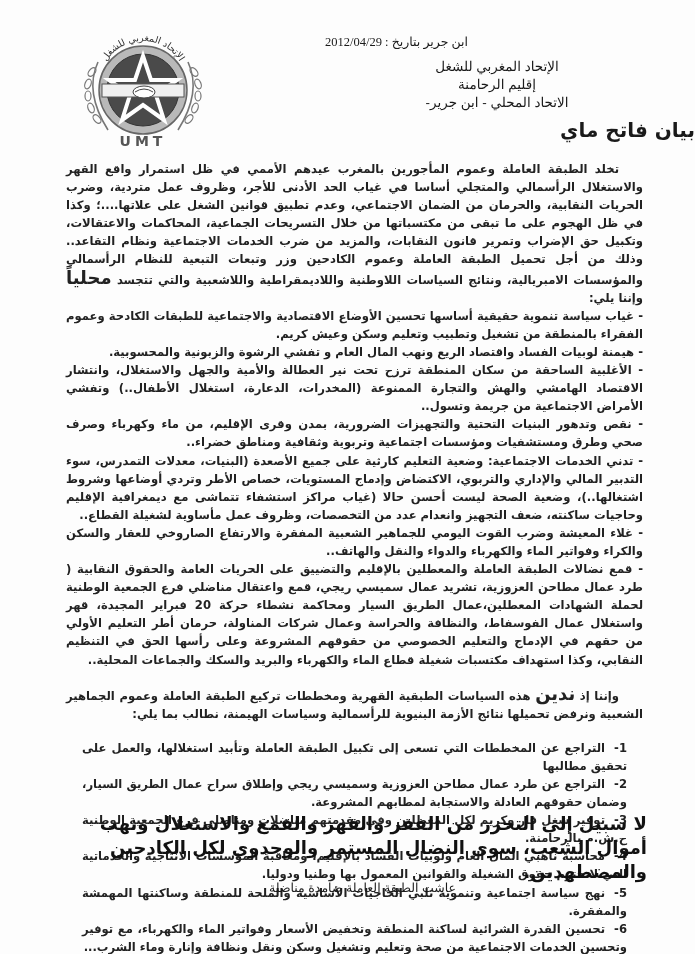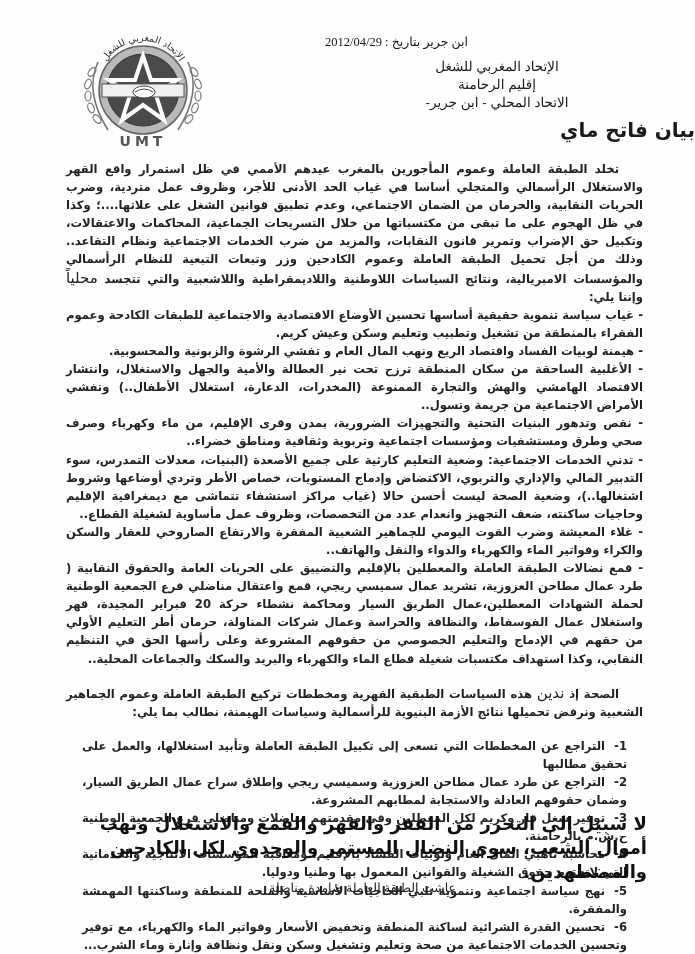--- a/index.html
+++ b/index.html
@@ -25,21 +25,21 @@
     direction: rtl; font-size: 20px; font-weight: bold; font-family: "DejaVu Sans", sans-serif;
   }
   .body {
     position: absolute; left: 66px; right: 52px; top: 160px;
     direction: rtl; text-align: justify; font-size: 11.6px; line-height: 18.1px;
     font-family: "DejaVu Sans", sans-serif; font-weight: bold; color: #222;
   }
   .body p { margin: 0; }
   .body .indent { text-indent: 24px; }
   .body .gap { height: 16px; }
-  .body .em { font-size: 15px; font-weight: normal; }
+  .body .em { font-size: 18px; font-weight: bold; }
   .body ol { margin: 16px; padding: 0; list-style: none; }
   .body ol li { padding-right: 0; }
   .body ol li .num { display: inline-block; width: 22px; }
   .slogan {
     position: absolute; left: 60px; right: 48px; top: 812px; direction: rtl;
     text-align: right; font-size: 18px; line-height: 24px; font-weight: bold; color: #111;
     font-family: "DejaVu Sans", sans-serif;
   }
   .closing {
     position: absolute; left: 0; right: 0; top: 880px; direction: rtl; text-align: center;
@@ -112,21 +112,21 @@
     </p>
     <p>- غياب سياسة تنموية حقيقية أساسها تحسين الأوضاع الاقتصادية والاجتماعية للطبقات الكادحة وعموم الفقراء بالمنطقة من تشغيل وتطبيب وتعليم وسكن وعيش كريم.</p>
     <p>- هيمنة لوبيات الفساد واقتصاد الريع ونهب المال العام و تفشي الرشوة والزبونية والمحسوبية.</p>
     <p>- الأغلبية الساحقة من سكان المنطقة ترزح تحت نير العطالة والأمية والجهل والاستغلال، وانتشار الاقتصاد الهامشي والهش والتجارة الممنوعة (المخدرات، الدعارة، استغلال الأطفال..) وتفشي الأمراض الاجتماعية من جريمة وتسول..</p>
     <p>- نقص وتدهور البنيات التحتية والتجهيزات الضرورية، بمدن وقرى الإقليم، من ماء وكهرباء وصرف صحي وطرق ومستشفيات ومؤسسات اجتماعية وتربوية وثقافية ومناطق خضراء..</p>
     <p>- تدني الخدمات الاجتماعية: وضعية التعليم كارثية على جميع الأصعدة (البنيات، معدلات التمدرس، سوء التدبير المالي والإداري والتربوي، الاكتضاض وإدماج المستويات، خصاص الأطر وتردي أوضاعها وشروط اشتغالها..)، وضعية الصحة ليست أحسن حالا (غياب مراكز استشفاء تتماشى مع ديمغرافية الإقليم وحاجيات ساكنته، ضعف التجهيز وانعدام عدد من التخصصات، وظروف عمل مأساوية لشغيلة القطاع..</p>
     <p>- غلاء المعيشة وضرب القوت اليومي للجماهير الشعبية المفقرة والارتفاع الصاروخي للعقار والسكن والكراء وفواتير الماء والكهرباء والدواء والنقل والهاتف..</p>
     <p>- قمع نضالات الطبقة العاملة والمعطلين بالإقليم والتضييق على الحريات العامة والحقوق النقابية ( طرد عمال مطاحن العزوزية، تشريد عمال سميسي ريجي، قمع واعتقال مناضلي فرع الجمعية الوطنية لحملة الشهادات المعطلين،عمال الطريق السيار ومحاكمة نشطاء حركة 20 فبراير المجيدة، قهر واستغلال عمال الفوسفاط، والنظافة والحراسة وعمال شركات المناولة، حرمان أطر التعليم الأولي من حقهم في الإدماج والتعليم الخصوصي من حقوقهم المشروعة وعلى رأسها الحق في التنظيم النقابي، وكذا استهداف مكتسبات شغيلة قطاع الماء والكهرباء والبريد والسكك والجماعات المحلية..</p>
     <div class="gap"></div>
     <p class="indent">
-      <span>الصحة إذ</span>
+      <span>وإننا إذ</span>
       <span class="em">ندين</span>
       <span>هذه السياسات الطبقية القهرية ومخططات تركيع الطبقة العاملة وعموم الجماهير الشعبية ونرفض تحميلها نتائج الأزمة البنيوية للرأسمالية وسياسات الهيمنة، نطالب بما يلي:</span>
     </p>
     <ol>
       <li><span class="num">1-</span><span>التراجع عن المخططات التي تسعى إلى تكبيل الطبقة العاملة وتأبيد استغلالها، والعمل على تحقيق مطالبها</span></li>
       <li><span class="num">2-</span><span>التراجع عن طرد عمال مطاحن العزوزية وسميسي ريجي وإطلاق سراح عمال الطريق السيار، وضمان حقوقهم العادلة والاستجابة لمطابهم المشروعة.</span></li>
       <li><span class="num">3-</span><span>توفير شغل قار وكريم لكل المعطلين وفي مقدمتهم مناضلات ومناضلي فرع الجمعية الوطنية ح.ش.م بالرحامنة.</span></li>
       <li><span class="num">4-</span><span>محاسبة ناهبي المال العام ولوبيات الفساد بالإقليم، ومعاقبة المؤسسات الانتاجية والخدماتية التي لاتحترم حقوق الشغيلة والقوانين المعمول بها وطنيا ودوليا.</span></li>
       <li><span class="num">5-</span><span>نهج سياسة اجتماعية وتنموية تلبي الحاجيات الأساسية والملحة للمنطقة وساكنتها المهمشة والمفقرة.</span></li>
       <li><span class="num">6-</span><span>تحسين القدرة الشرائية لساكنة المنطقة وتخفيض الأسعار وفواتير الماء والكهرباء، مع توفير وتحسين الخدمات الاجتماعية من صحة وتعليم وتشغيل وسكن ونقل ونظافة وإنارة وماء الشرب...</span></li>

